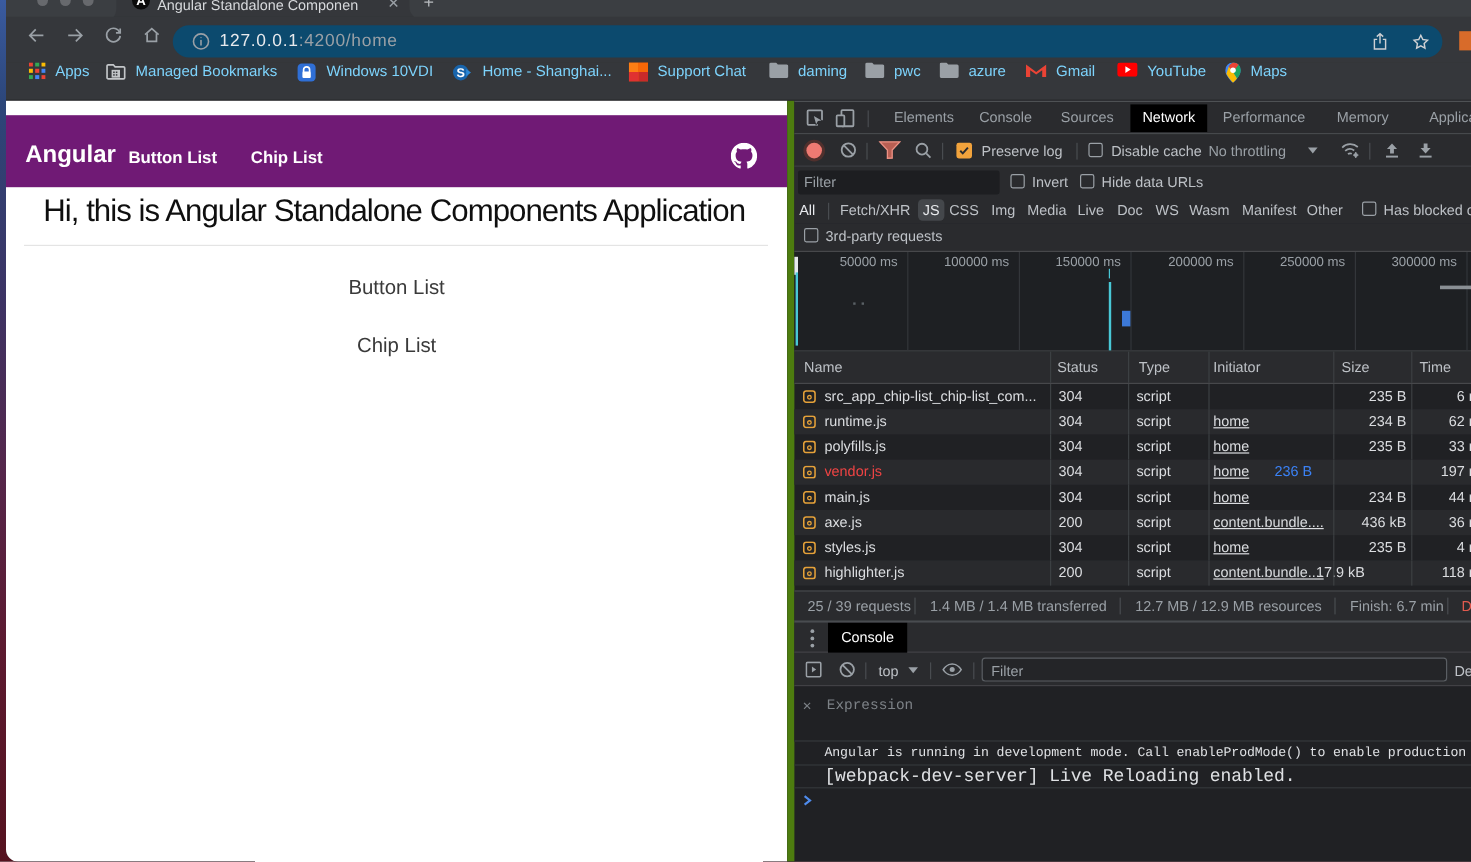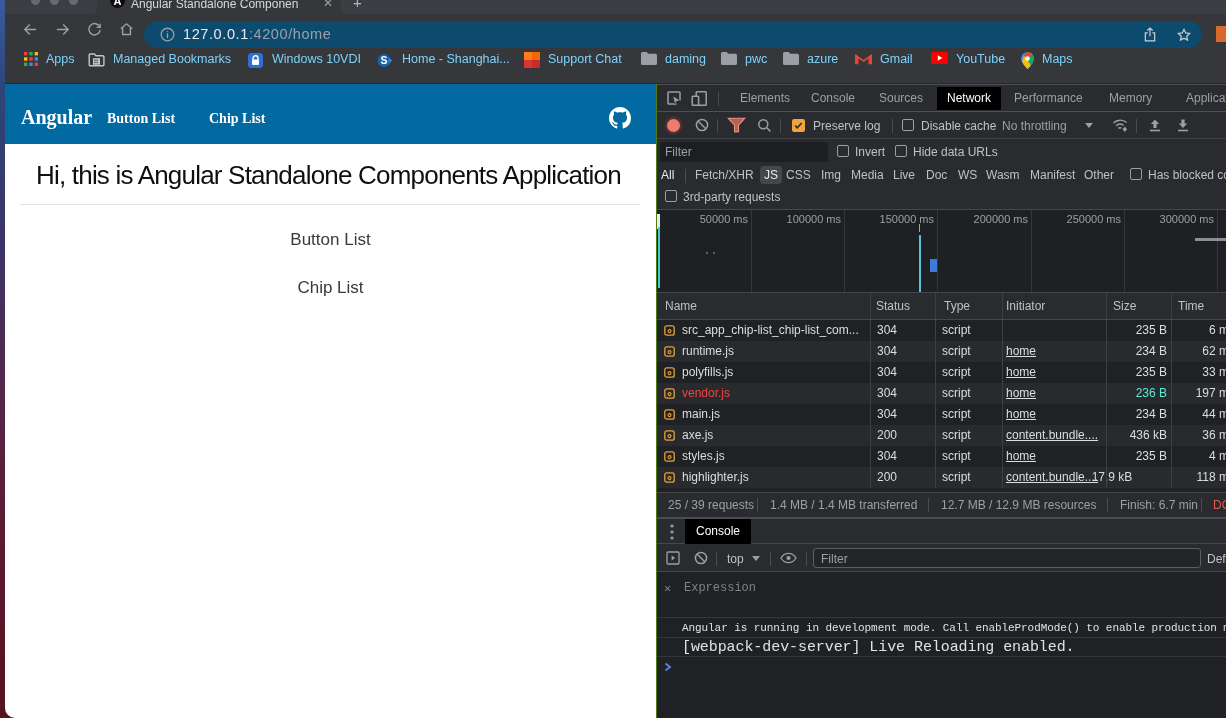--- a/index.html
+++ b/index.html
@@ -23,30 +23,30 @@
   .navic { position:absolute; top:7px; color:#9aa0a6; }
   #urlpill { position:absolute; left:139px; top:7px; width:1058px; height:27px; border-radius:13.5px; background:#0c4a6e; }
   #urltext { position:absolute; left:39px; top:5px; font-size:14.5px; letter-spacing:0.6px; color:#e8eaed; white-space:nowrap; }
   #urltext .dim { color:#9aa0a6; }
   
   #bookmarks { position:absolute; left:0; top:52px; width:100%; height:32px; background:#35373b; border-bottom:1px solid #26272a; }
   .bk { position:absolute; top:0; height:32px; display:flex; align-items:flex-start; color:#7dd3fc; font-size:12.5px; white-space:nowrap; }
   .bk svg, .bk .ic { margin-right:8px; }
   
   #app { position:absolute; left:0; top:84px; width:651px; height:634px; background:#ffffff; }
-  #apphead { position:absolute; left:0; top:0; width:100%; height:60px; background:#0369a1; color:#fff;font-family:Liberation Serif, serif; }
+  #apphead { position:absolute; left:0; top:12px; width:100%; height:60px; background:#701a75; color:#fff; }
   #apphead .logo { position:absolute; left:16px; top:22px; font-size:20px; font-weight:bold; }
   #apphead .nav1 { position:absolute; left:102px; top:27px; font-size:14px; font-weight:bold; }
   #apphead .nav2 { position:absolute; left:204px; top:27px; font-size:14px; font-weight:bold; }
   #apphead .gh { position:absolute; left:604px; top:23px; }
   #h1 { position:absolute; left:31px; top:76px; font-size:26px; letter-spacing:-0.8px; color:#0f0f0f; white-space:nowrap; }
   #hr { position:absolute; left:15px; top:120px; width:620px; height:1px; background:#e4e4e4; }
   .applink { position:absolute; width:100%; text-align:center; color:#3a3a3a; font-size:17px; }
   
-  #dt { position:absolute; left:651px; top:84px; width:570px; height:634px; border-left:1px solid #4d7c0f; background:#202124;
+  #dt { position:absolute; left:651px; top:84px; width:570px; height:634px; border-left:6px solid #4d7c0f; background:#202124;
         color:#bdc1c6; font-size:12px;text-decoration:underline; }
   #dt .row { position:absolute; left:0; width:100%; }
   #dtabs  { top:0; height:28px; background:#2a2b2e; border-top:1px solid #4e5154; border-bottom:1px solid #4e5154; }
   .dtab { position:absolute; top:0; height:27px; line-height:27px; color:#9aa0a6; }
   .dtab.sel { background:#000; color:#fff; padding:0 10px; top:2px; height:23px; line-height:23px; }
   #ntool { top:28px; height:27px; background:#2a2b2e; border-bottom:1px solid #404346; }
   #nfilter { top:55px; height:26px; background:#2a2b2e; }
   #ntypes { top:81px; height:21px; background:#2a2b2e; }
   #nthird { top:102px; height:24px; background:#2a2b2e; border-bottom:1px solid #47484b; }
   #ntimeline { top:126px; height:83px; background:#1e2023; border-bottom:1px solid #47484b; }
@@ -404,21 +404,21 @@
 </div>
 <div class="nrow even" style="top:63px">
   <svg style="position:absolute;left:7px;top:5px" width="11" height="11" viewBox="0 0 11 11" fill="none" stroke="#e5a139" stroke-width="1.3">
             <rect x="0.8" y="0.8" width="9.4" height="9.4" rx="2"></rect>
             <circle cx="5.5" cy="6.1" r="1.5" stroke-width="1.1"></circle>
           </svg>
   <div style="position:absolute;left:25px;top:0;width:185px;overflow:hidden;white-space:nowrap;color:#ef4444">vendor.js</div>
   <div style="position:absolute;left:220px;top:0;color:#dbdde0">304</div>
   <div style="position:absolute;left:285px;top:0;color:#dbdde0">script</div>
   <div style="position:absolute;left:349px;top:0;width:96px;overflow:hidden;white-space:nowrap;color:#dbdde0"><span style="text-decoration:underline">home</span></div>
-  <div style="position:absolute;left:400px;top:0;width:110px;text-align:right;color:#5eead4">236 B</div>
+  <div style="position:absolute;left:400px;top:0;width:110px;text-align:left;color:#3b82f6">236 B</div>
   <div style="position:absolute;left:514px;top:0;width:64px;text-align:right;color:#dbdde0">197 ms</div>
   <div class="colb" style="left:213px"></div>
           <div class="colb" style="left:278px"></div>
           <div class="colb" style="left:345px"></div>
           <div class="colb" style="left:449px"></div>
           <div class="colb" style="left:514px"></div>
 </div>
 <div class="nrow" style="top:84px">
   <svg style="position:absolute;left:7px;top:5px" width="11" height="11" viewBox="0 0 11 11" fill="none" stroke="#e5a139" stroke-width="1.3">
             <rect x="0.8" y="0.8" width="9.4" height="9.4" rx="2"></rect>

